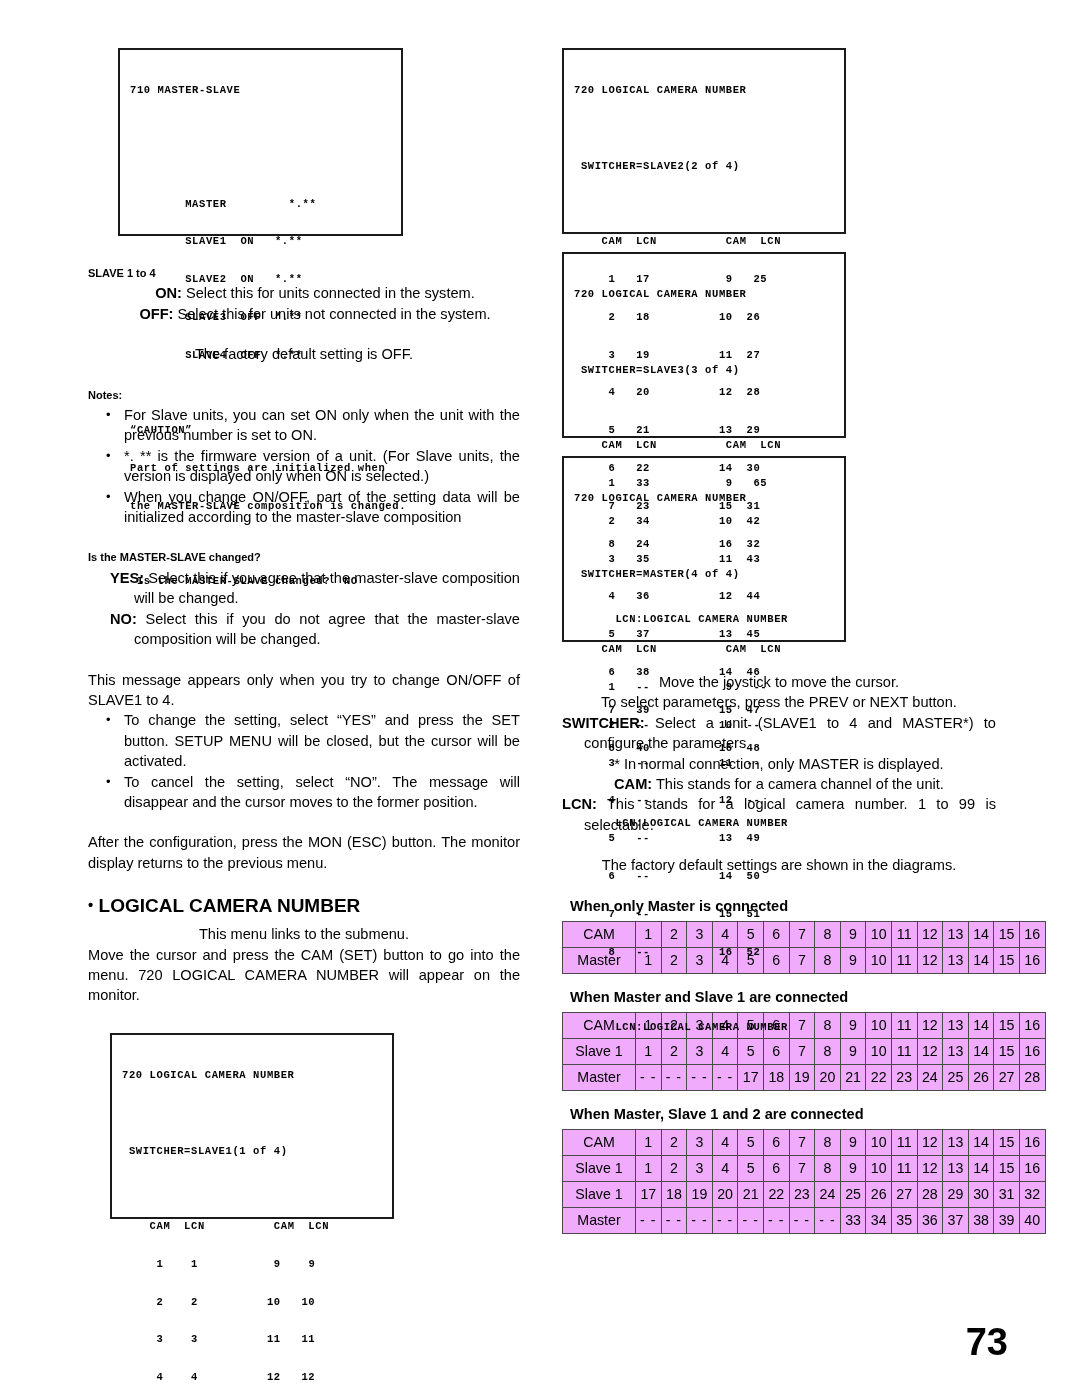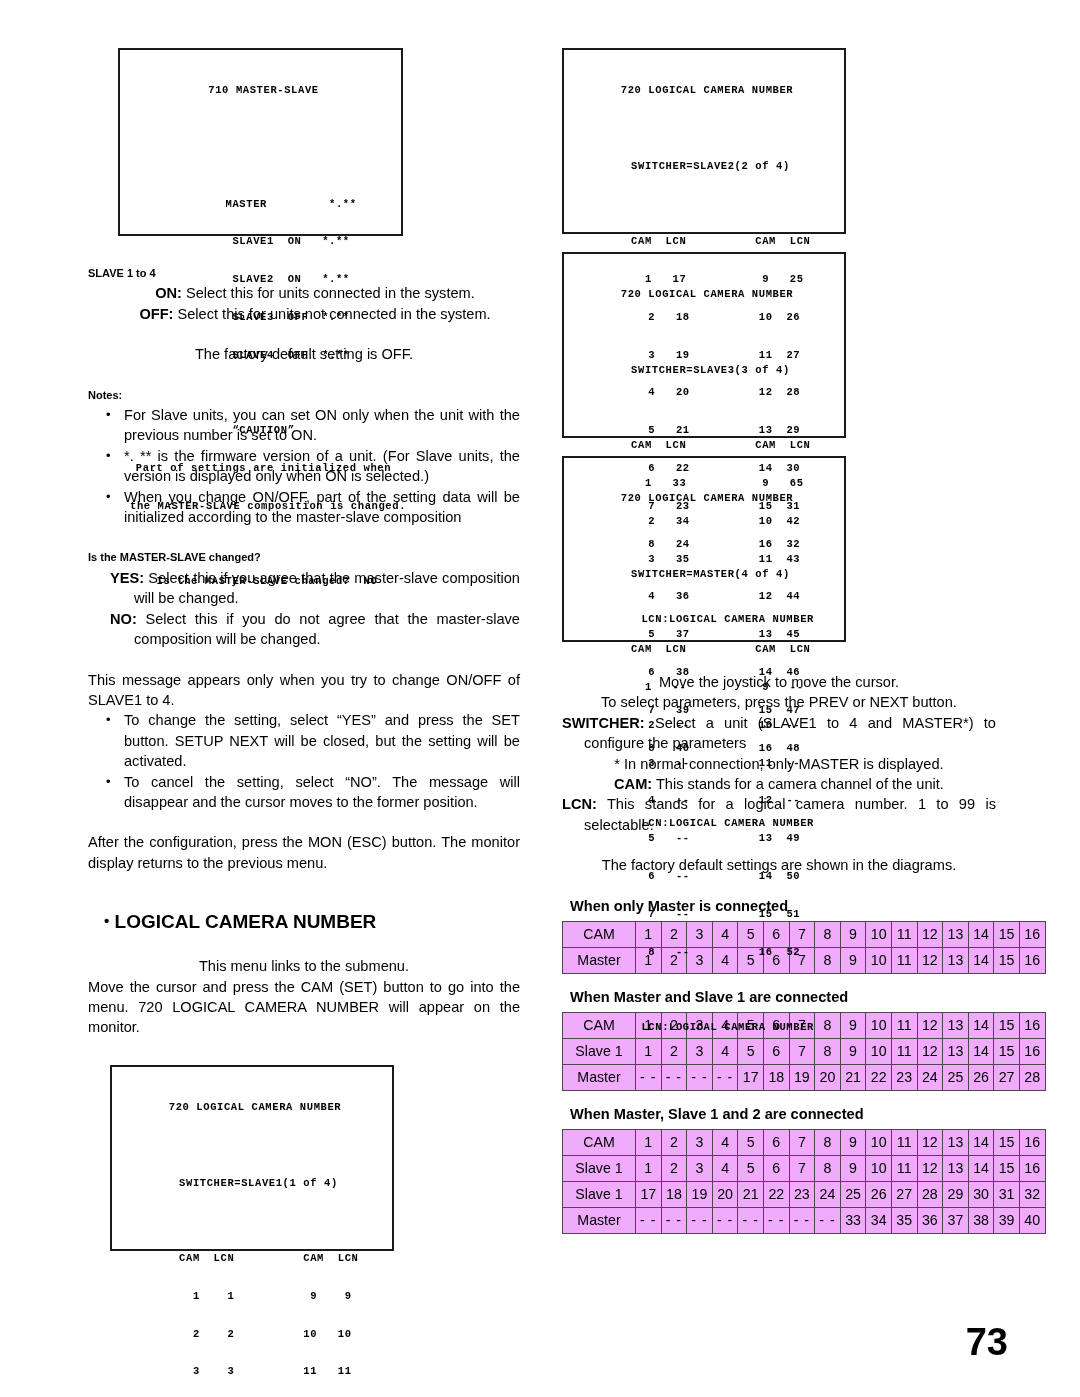--- a/index.html
+++ b/index.html
@@ -43,21 +43,20 @@
     border: 2px solid #1a1a1a;
     background: #ffffff;
     font-family: "Liberation Mono", "DejaVu Sans Mono", monospace;
     font-weight: bold;
     font-size: 10.5px;
     line-height: 12.6px;
     letter-spacing: 0.6px;
     padding: 8px 4px 10px 10px;
     box-sizing: border-box;
     white-space: pre;
-    text-align: center;
   }
   .osd .osd-line { white-space: pre; }
   .osd .blank { display: block; height: 12.6px; }
 
   .osd-710 {
     margin-left: 30px;
     width: 285px;
     height: 188px;
     padding-top: 9px;
   }
@@ -123,21 +122,21 @@
     top: 0;
     font-size: 13px;
   }
   .vspace-m { height: 20px; }
   .vspace-l { height: 27px; }
 
   .section-head {
     font-weight: bold;
     font-size: 19px;
     line-height: 24px;
-    margin: 16px;
+    margin: 0;
   }
   .section-head .dot {
     font-size: 15px;
     vertical-align: 2px;
   }
 
   
   .tbl-cap {
     font-weight: bold;
     font-size: 14.6px;
@@ -227,21 +226,21 @@
     <div class="vspace-m"></div>
 
     <div class="htitle">Is the MASTER-SLAVE changed?</div>
     <div class="hang-just"><b>YES:</b><span> Select this if you agree that the master-slave composition will be changed.</span></div>
     <div class="hang-just"><b>NO:</b><span> Select this if you do not agree that the master-slave composition will be changed.</span></div>
 
     <div class="vspace-m"></div>
 
     <div class="para">This message appears only when you try to change ON/OFF of SLAVE1 to 4.</div>
     <ul class="bullets">
-      <li>To change the setting, select “YES” and press the SET button. SETUP NEXT will be closed, but the setting will be activated.</li>
+      <li>To change the setting, select “YES” and press the SET button. SETUP MENU will be closed, but the cursor will be activated.</li>
       <li>To cancel the setting, select “NO”. The message will disappear and the cursor moves to the former position.</li>
     </ul>
 
     <div class="vspace-m"></div>
 
     <div class="para">After the configuration, press the MON (ESC) button. The monitor display returns to the previous menu.</div>
 
     <div class="vspace-m"></div>
 
     <div class="section-head"><span class="dot">•</span> <span>LOGICAL CAMERA NUMBER</span></div>

